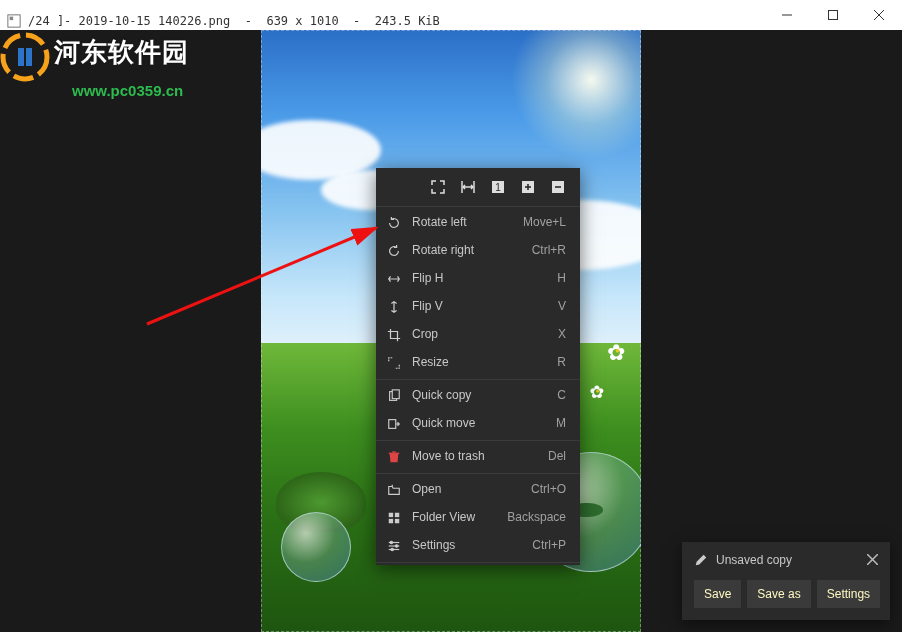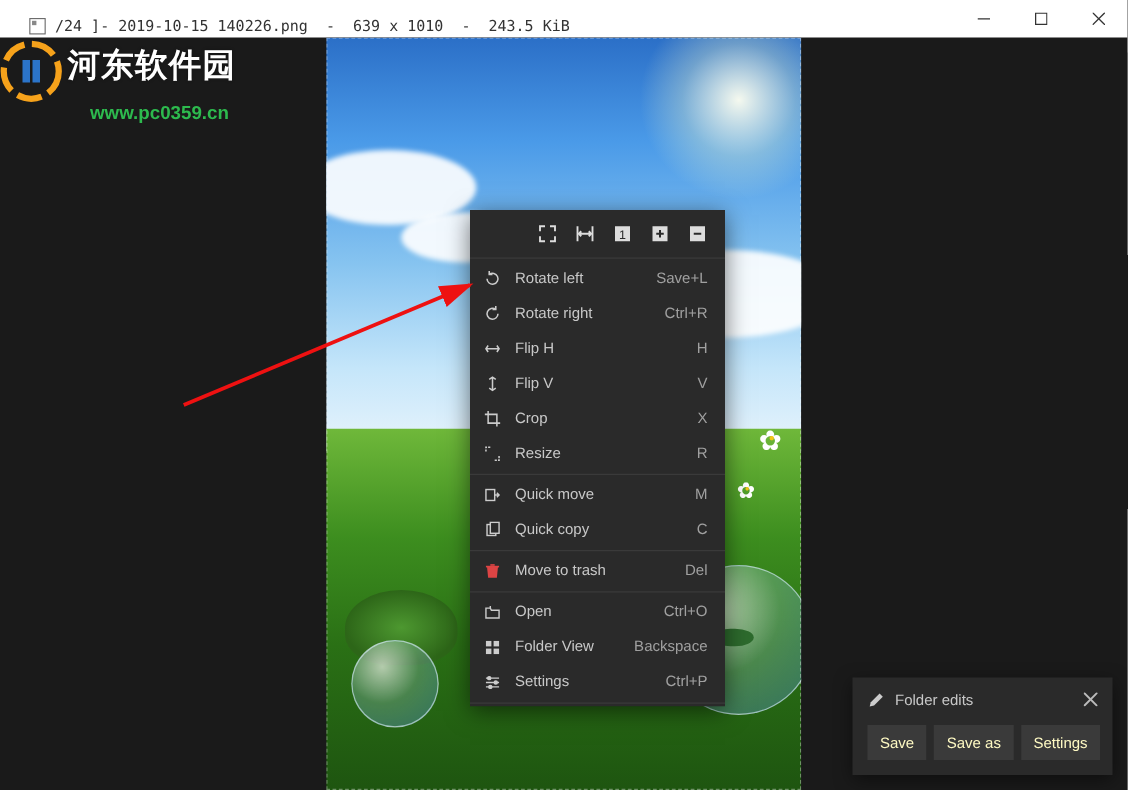--- a/index.html
+++ b/index.html
@@ -1,18 +1,18 @@
 <!DOCTYPE html>
 <html><head>
 <meta charset="utf-8">
 <style>
 * { margin: 0; padding: 0; box-sizing: border-box; font-family: "Microsoft YaHei", SimSun, Arial, sans-serif; }
 body { width: 902px; height: 632px; background: #f0f0f0; overflow: hidden; position: relative; }
 
-.titlebar { height: 42px; background: #fff; display: flex; align-items: center; padding-left: 22px; font-size: 12px; color: #333; position: relative; }
+.titlebar { height: 42px; background: #fff; display: flex; align-items: center; padding-left: 6px; font-size: 12px; color: #333; position: relative; }
 .titlebar .app-icon { width: 16px; height: 16px; margin-right: 6px; display: inline-flex; align-items: center; justify-content: center; }
 .titlebar .app-icon svg { width: 14px; height: 14px; }
 .titlebar-text { white-space: pre; font-family: Consolas, monospace; font-size: 12px; }
 .win-controls { position: absolute; right: 0; top: 0; height: 30px; display: flex; }
 .win-btn { width: 46px; height: 30px; display: flex; align-items: center; justify-content: center; cursor: pointer; color: #333; font-size: 12px; }
 
 .viewport { position: absolute; top: 30px; left: 0; right: 0; bottom: 0; background: #1a1a1a; overflow: hidden; }
 
 .image-canvas { position: absolute; top: 0; left: 50%; transform: translateX(-50%); width: 380px; height: 602px; overflow: hidden; }
 .sky { position: absolute; top: 0; left: 0; right: 0; height: 55%; background: linear-gradient(180deg, #2b6fc7 0%, #4a9ae8 25%, #87c4f0 55%, #c5e6fa 80%, #e8f4fc 100%); }
@@ -161,21 +161,21 @@
     <div class="cm-sep"></div>
 
     <div class="cm-item">
       <span class="cm-icon">
           <svg viewBox="0 0 16 16" fill="none" stroke="#ccc" stroke-width="1.4">
             <path d="M3 8a5 5 0 1 0 2-4"></path>
             <path d="M5 1v3h3"></path>
           </svg>
         </span>
       <span class="cm-label">Rotate left</span>
-      <span class="cm-shortcut">Save+L</span>
+      <span class="cm-shortcut">Move+L</span>
     </div>
     <div class="cm-item">
       <span class="cm-icon">
           <svg viewBox="0 0 16 16" fill="none" stroke="#ccc" stroke-width="1.4">
             <path d="M13 8a5 5 0 1 1-2-4"></path>
             <path d="M11 1v3H8"></path>
           </svg>
         </span>
       <span class="cm-label">Rotate right</span>
       <span class="cm-shortcut">Ctrl+R</span>
@@ -212,39 +212,39 @@
           <svg viewBox="0 0 16 16" fill="none" stroke="#ccc" stroke-width="1.4">
             <path d="M2 6V2h4M14 10v4h-4" stroke-dasharray="2 1"></path>
           </svg>
         </span>
       <span class="cm-label">Resize</span>
       <span class="cm-shortcut">R</span>
     </div>
 
     <div class="cm-sep"></div>
 
+    <div class="cm-item">
+      <span class="cm-icon">
+          <svg viewBox="0 0 16 16" fill="#ccc">
+            <rect x="3" y="3" width="8" height="10" fill="none" stroke="#ccc" stroke-width="1.3"></rect>
+            <rect x="6" y="1" width="8" height="10" fill="#2a2a2a" stroke="#ccc" stroke-width="1.3"></rect>
+          </svg>
+        </span>
+      <span class="cm-label">Quick copy</span>
+      <span class="cm-shortcut">C</span>
+    </div>
     <div class="cm-item">
       <span class="cm-icon">
           <svg viewBox="0 0 16 16" fill="none" stroke="#ccc" stroke-width="1.3">
             <rect x="2" y="3" width="8" height="10"></rect>
             <path d="M10 8h4m-2-2 2 2-2 2"></path>
           </svg>
         </span>
       <span class="cm-label">Quick move</span>
       <span class="cm-shortcut">M</span>
-    </div>
-    <div class="cm-item">
-      <span class="cm-icon">
-          <svg viewBox="0 0 16 16" fill="#ccc">
-            <rect x="3" y="3" width="8" height="10" fill="none" stroke="#ccc" stroke-width="1.3"></rect>
-            <rect x="6" y="1" width="8" height="10" fill="#2a2a2a" stroke="#ccc" stroke-width="1.3"></rect>
-          </svg>
-        </span>
-      <span class="cm-label">Quick copy</span>
-      <span class="cm-shortcut">C</span>
     </div>
 
     <div class="cm-sep"></div>
 
     <div class="cm-item">
       <span class="cm-icon trash">
           <svg viewBox="0 0 16 16">
             <path d="M3 4h10l-1 10H4z" fill="#d44"></path>
             <rect x="2" y="3" width="12" height="1.5" fill="#d44"></rect>
             <rect x="6" y="1.5" width="4" height="1.5" fill="#d44"></rect>
@@ -304,21 +304,21 @@
         </marker>
       </defs>
     <line x1="5" y1="102" x2="234" y2="6" stroke="#e11" stroke-width="3" marker-end="url(#ah)"></line>
   </svg>
 
   <div class="save-panel">
     <div class="save-header">
       <svg class="pencil" viewBox="0 0 16 16" fill="#ccc">
           <path d="M2 14l1-4 8-8 3 3-8 8z"></path>
         </svg>
-      <span class="title">Folder edits</span>
+      <span class="title">Unsaved copy</span>
       <span class="save-close">
         <svg width="11" height="11" viewBox="0 0 10 10">
             <line x1="0" y1="0" x2="10" y2="10" stroke="#bbb" stroke-width="1.4"></line>
             <line x1="10" y1="0" x2="0" y2="10" stroke="#bbb" stroke-width="1.4"></line>
           </svg>
       </span>
     </div>
     <div class="save-buttons">
       <div class="save-btn">Save</div>
       <div class="save-btn">Save as</div>

